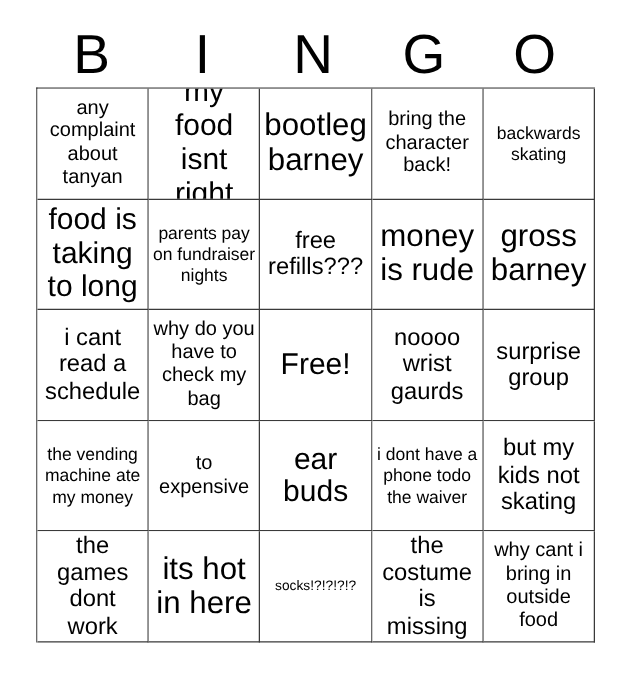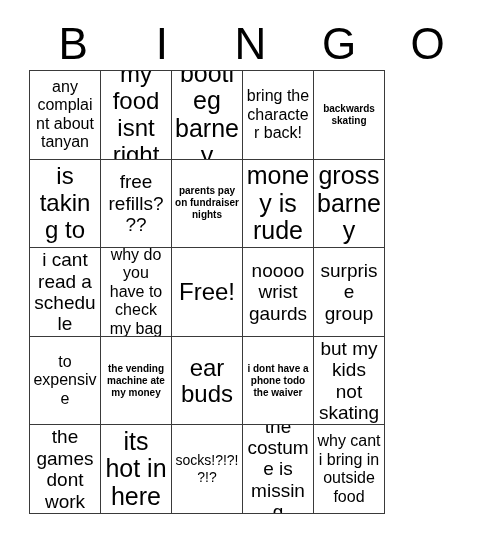--- a/index.html
+++ b/index.html
@@ -39,21 +39,21 @@
     line-height: 1;
     font-weight: 400;
     letter-spacing: 0px;
     color: #000000;
     user-select: none;
   }
   #grid {
     position: absolute;
     left: 29px;
     top: 70px;
-    width: 356px;
+    width: 447px;
     height: 444px;
     display: grid;
     grid-template-columns: repeat(5, 1fr);
     grid-template-rows: repeat(5, 1fr);
     border-top: 1.3px solid #3a3a3a;
     border-left: 1.3px solid #3a3a3a;
     box-sizing: border-box;
     background: #ffffff;
   }
   .cell {
@@ -73,22 +73,22 @@
     line-height: 1.12;
     width: 100%;
     word-wrap: break-word;
   }
   
   .fs-xxl span { font-size: 24px; line-height: 1.05; }
   .fs-xl  span { font-size: 25px; line-height: 1.1; }
   .fs-lg  span { font-size: 24px; line-height: 1.12; }
   .fs-md  span { font-size: 19px; line-height: 1.13; }
   .fs-sm  span { font-size: 16px; line-height: 1.16; }
-  .fs-xs  span { font-size: 10px; line-height: 1.2; font-weight: bold; }
-  .fs-xxs span { font-size: 14px; line-height: 1.2; }
+  .fs-xs  span { font-size: 14px; line-height: 1.2; }
+  .fs-xxs span { font-size: 11px; line-height: 1.2; }
 </style>
 </head>
 <body>
 
 <div id="card">
 
   <div id="header-row">
     <div class="header-letter">B</div>
     <div class="header-letter">I</div>
     <div class="header-letter">N</div>
@@ -110,25 +110,25 @@
     <div class="cell fs-sm">
         <span>bring the character back!</span>
       </div>
     <div class="cell fs-xs">
         <span>backwards skating</span>
       </div>
 
     <div class="cell fs-lg">
         <span>food is taking to long</span>
       </div>
+    <div class="cell fs-xs">
+        <span>parents pay on fundraiser nights</span>
+      </div>
     <div class="cell fs-md">
         <span>free refills???</span>
-      </div>
-    <div class="cell fs-xs">
-        <span>parents pay on fundraiser nights</span>
       </div>
     <div class="cell fs-xl">
         <span>money is rude</span>
       </div>
     <div class="cell fs-xl">
         <span>gross barney</span>
       </div>
 
     <div class="cell fs-md">
         <span>i cant read a schedule</span>
@@ -139,25 +139,25 @@
     <div class="cell fs-xxl">
         <span>Free!</span>
       </div>
     <div class="cell fs-md">
         <span>noooo wrist gaurds</span>
       </div>
     <div class="cell fs-md">
         <span>surprise group</span>
       </div>
 
+    <div class="cell fs-xs">
+        <span>the vending machine ate my money</span>
+      </div>
     <div class="cell fs-sm">
         <span>to expensive</span>
-      </div>
-    <div class="cell fs-xs">
-        <span>the vending machine ate my money</span>
       </div>
     <div class="cell fs-xxl">
         <span>ear buds</span>
       </div>
     <div class="cell fs-xs">
         <span>i dont have a phone todo the waiver</span>
       </div>
     <div class="cell fs-md">
         <span>but my kids not skating</span>
       </div>

